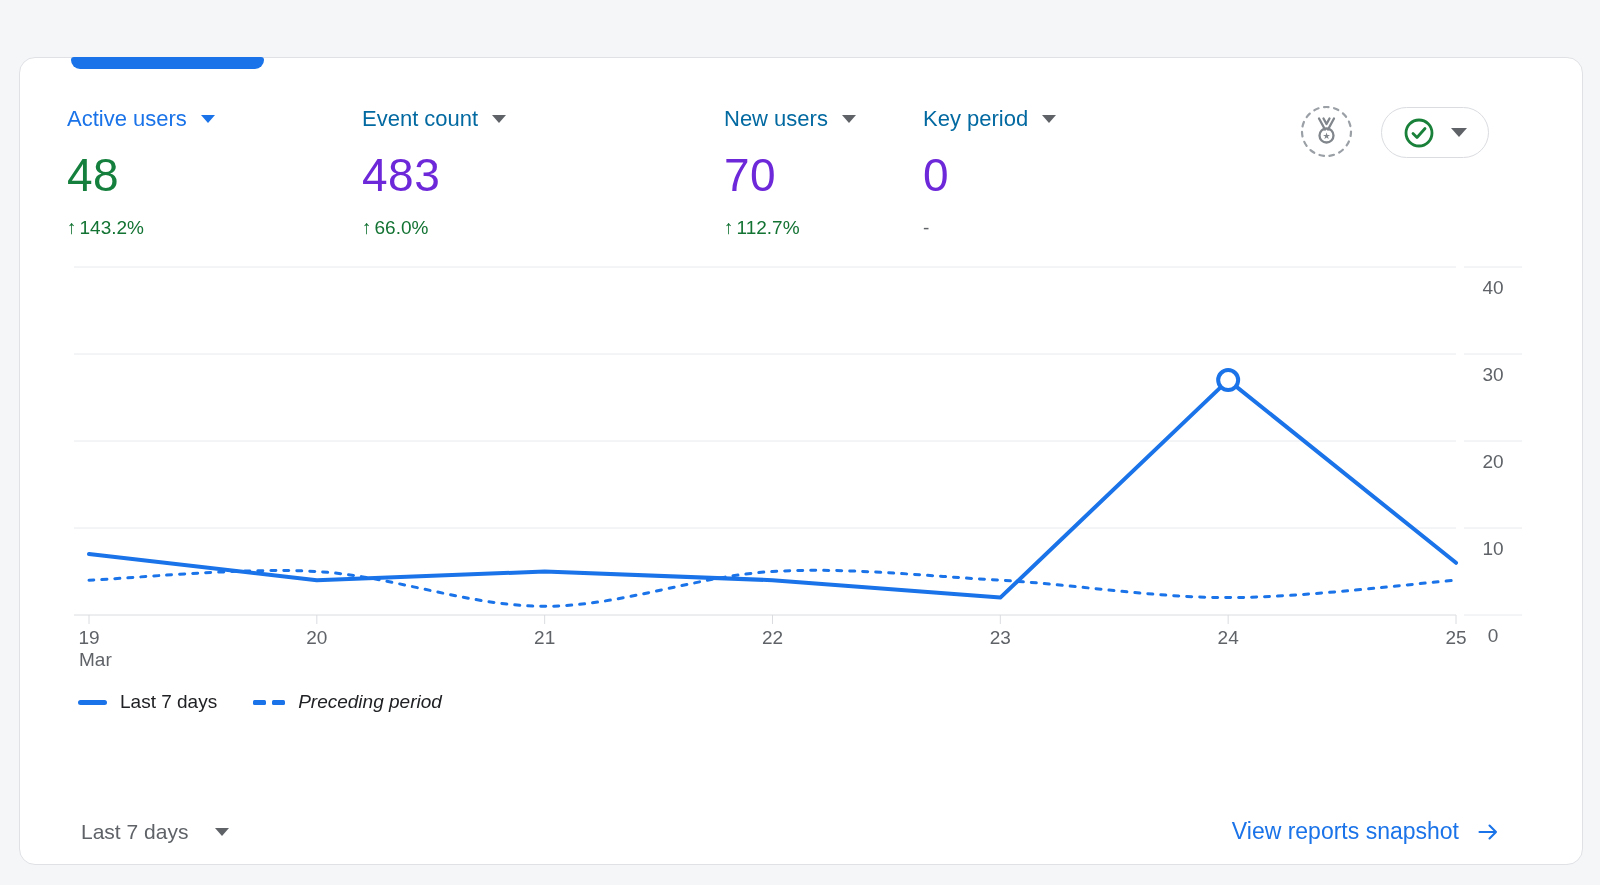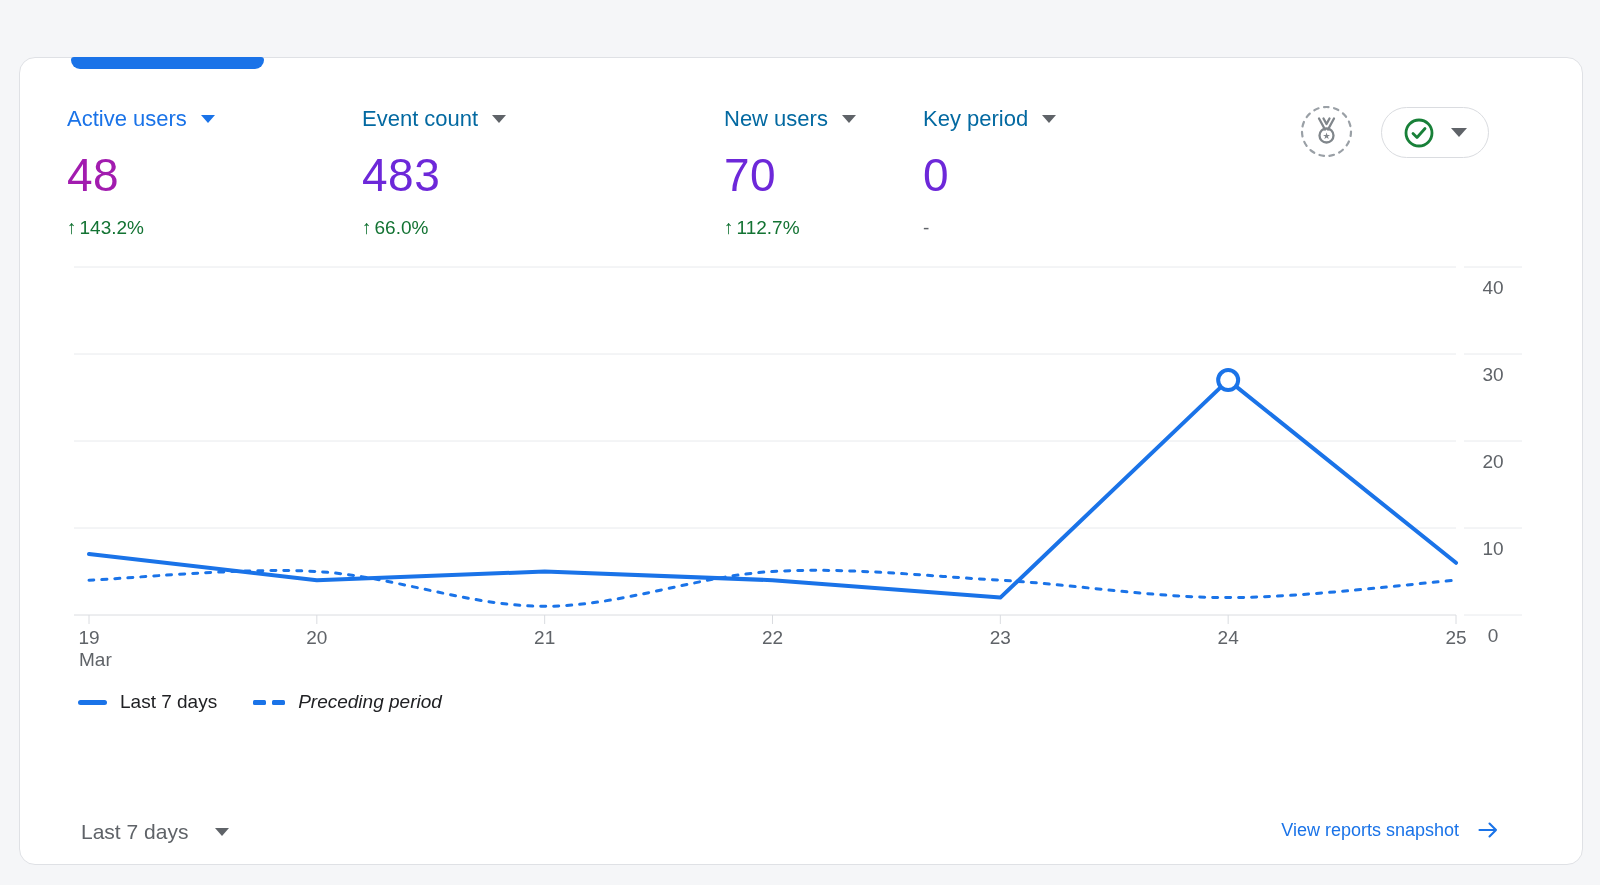--- a/index.html
+++ b/index.html
@@ -41,21 +41,21 @@
     border-left:7px solid transparent;
     border-right:7px solid transparent;
     border-top:8px solid #5f6368;
   }
   .metric.selected .caret { border-top-color:#1a73e8; }
   .metric-value {
     margin-top:18px;
     font-size:46px; line-height:50px; font-weight:400;
     color:#6d28d9; letter-spacing:0.5px;
   }
-  .metric.selected .metric-value { color:#a21caf; }
+  .metric.selected .metric-value { color:#15803d; }
   .metric-delta {
     margin-top:17px;
     font-size:19px; font-weight:500; color:#137333;
     display:flex; align-items:center; gap:3px;
   }
   .metric.no-delta .metric-delta { color:#5f6368; font-weight:400; }
   .up-arrow { font-size:19px; font-weight:700; color:#137333; }
 
   
   .medal-btn {
@@ -104,21 +104,21 @@
     width:0; height:0;
     border-left:7px solid transparent;
     border-right:7px solid transparent;
     border-top:8px solid #5f6368;
   }
   .snapshot-link {
     position:absolute; right:80px; top:760px;
     display:flex; align-items:center; gap:15px;
     text-decoration:none; cursor:pointer;
   }
-  .snapshot-label { font-size:18px; font-weight:500; color:#1a73e8; }
+  .snapshot-label { font-size:23px; font-weight:500; color:#1a73e8; }
 </style>
 </head>
 <body>
 
 <div class="card">
 
   <button class="tab-indicator"></button>
 
   <div class="metric m0 selected">
     <button class="metric-header">

